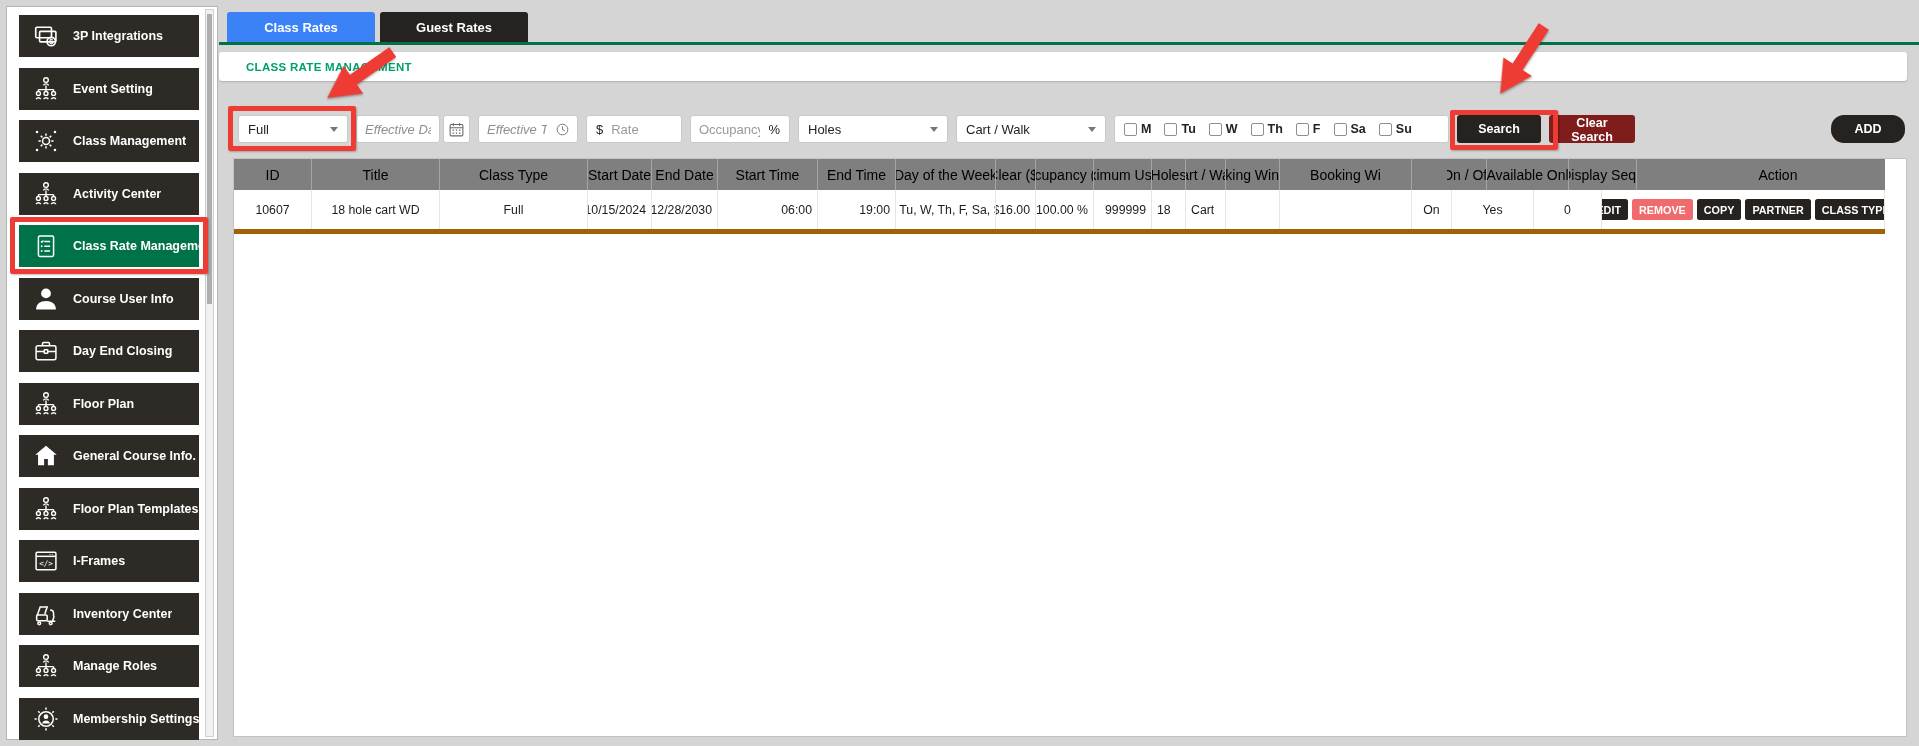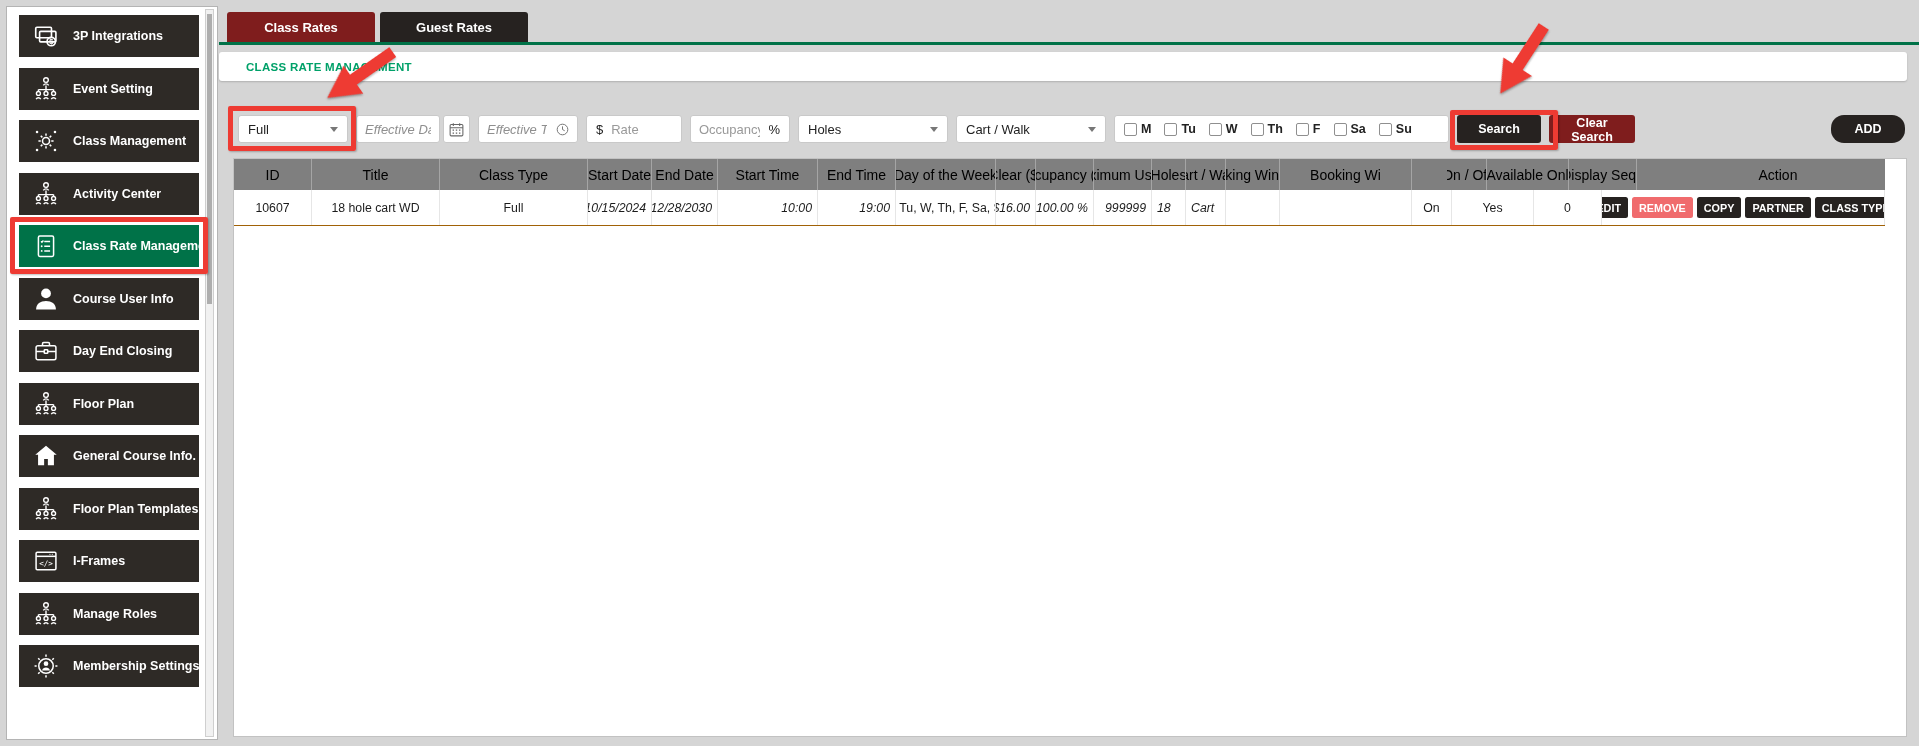--- a/index.html
+++ b/index.html
@@ -13,21 +13,21 @@
   .s-item.active { background:#007248; }
   .s-icon { width:54px; display:flex; justify-content:center; align-items:center; flex:none; }
   .s-icon svg { width:28px; height:28px; }
   .s-label { font-size:12.5px; font-weight:bold; white-space:nowrap; overflow:hidden; }
   .sb-track { position:absolute; right:3px; top:2px; width:9px; height:728px; background:#f1f1f1; border:1px solid #cfcfcf; }
   .sb-thumb { position:absolute; left:1px; top:4px; width:5px; height:290px; background:#aeaeae; }
 
   
   .tabs { position:absolute; left:227px; top:12px; display:flex; gap:5px; }
   .tab { width:148px; height:30px; display:flex; align-items:center; justify-content:center; font-size:13px; font-weight:bold; color:#fff; border-radius:3px 3px 0 0; cursor:pointer; }
-  .tab.active { background:#7f1d1d; }
+  .tab.active { background:#3b82f6; }
   .tab.inactive { background:#262220; }
   .green-rule { position:absolute; left:219px; top:42px; width:1700px; height:3px; background:#007248; }
   .title-bar { position:absolute; left:219px; top:52px; width:1688px; height:29px; background:#fff; border-radius:3px; box-shadow:0 1px 2px rgba(0,0,0,.18); display:flex; align-items:center; padding-left:27px; }
   .title-bar span { font-size:11.5px; font-weight:bold; color:#00a169; letter-spacing:.3px; }
 
   
   .filter-row { position:absolute; left:238px; top:115px; width:1667px; height:28px; display:flex; gap:8px; align-items:center; }
   .control { height:28px; background:#fff; border:1px solid #c9c9c9; border-radius:3px; display:flex; align-items:center; flex:none; }
   .select { justify-content:space-between; padding:0 9px; font-size:13px; color:#222; cursor:pointer; }
   .caret { width:0; height:0; border-left:4px solid transparent; border-right:4px solid transparent; border-top:5px solid #777; }
@@ -46,24 +46,24 @@
   .btn.dark { background:#262220; }
   .btn.salmon { background:#7f1d1d; }
   .search-btn { width:84px; }
   .clear-btn { width:86px; }
   .add-btn { width:74px; margin-left:auto;border-radius:13px; }
 
   
   .table-panel { position:absolute; left:233px; top:158px; width:1674px; height:579px; background:#fff; border:1px solid #c2c2c2; }
   .t-header { display:flex; height:31px; background:#7f7f7f; width:1651px; }
   .th { color:#000000; font-size:14px; display:flex; align-items:center; justify-content:center; border-right:1px solid #a5a5a5; white-space:nowrap; overflow:hidden; flex:none; cursor:pointer; }
-  .t-row { display:flex; height:36px; border-bottom:1px solid #a16207; width:1651px; }
+  .t-row { display:flex; height:44px; border-bottom:5px solid #a16207; width:1651px; }
   .td { font-size:12.3px; color:#1c1c1c; display:flex; align-items:center; justify-content:center; border-right:1px solid #e6e6e6; white-space:nowrap; overflow:hidden; flex:none; padding:0 5px; }
-  .td.right { justify-content:flex-end;font-style:italic; }
-  .td.left { justify-content:flex-start;font-style:italic; }
+  .td.right { justify-content:flex-end; }
+  .td.left { justify-content:flex-start; }
   .td.actions { gap:4px; }
   .abtn { height:21px; padding:0 7px; border:none; border-radius:2.5px; color:#fff; font:bold 10.8px "Liberation Sans", sans-serif; cursor:pointer; background:#262220; flex:none; }
   .abtn.remove { background:#f06b6d; }
 
   
   .ann-box { position:absolute; border:5px solid #ee3b33; border-radius:2px; z-index:40; box-shadow:1px 1px 2px rgba(0,0,0,.25); pointer-events:none; }
   #ann-sidebar { left:10px; top:217px; width:198px; height:57px; }
   #ann-full { left:228px; top:106px; width:128px; height:45px; }
   #ann-search { left:1450px; top:110px; width:108px; height:40px; }
   .arrow { position:absolute; z-index:50; filter:drop-shadow(1px 1px 1px rgba(0,0,0,.35)); pointer-events:none; }
@@ -220,20 +220,34 @@
               <g fill="none" stroke="#fff" stroke-width="1.3">
                 <rect x="3.5" y="4.5" width="17" height="15" rx="1"></rect>
                 <path d="M3.5 8h17"></path>
                 <circle cx="17.4" cy="6.2" r=".5" fill="#fff" stroke="none"></circle>
                 <circle cx="15.4" cy="6.2" r=".5" fill="#fff" stroke="none"></circle>
                 <text x="12" y="16.5" font-size="6.5" fill="#fff" stroke="none" text-anchor="middle" font-family="DejaVu Sans Mono, monospace">&lt;/&gt;</text>
               </g>
             </svg>
           </span>
           <span class="s-label">I-Frames</span>
+        </div>
+        <div class="s-item">
+          <span class="s-icon">
+            <svg viewBox="0 0 24 24">
+              <g fill="none" stroke="#fff" stroke-width="1.3">
+                <path d="M4.5 13l2.5-7h6l-2 6"></path>
+                <rect x="4" y="12.8" width="9" height="5" rx="1"></rect>
+                <path d="M15.5 8.5c2 0 3 1.2 3 3v2.5M13 18.2h7M19 13.8l-1.4 4.4"></path>
+                <circle cx="6.2" cy="20" r="1.2"></circle>
+                <circle cx="16" cy="20" r="1.2"></circle>
+              </g>
+            </svg>
+          </span>
+          <span class="s-label">Inventory Center</span>
         </div>
         <div class="s-item">
           <span class="s-icon">
             <svg viewBox="0 0 24 24">
               <g fill="none" stroke="#fff" stroke-width="1.2">
                 <circle cx="12" cy="4.3" r="2"></circle>
                 <path d="M9.7 8.9a2.7 2.7 0 0 1 4.6 0"></path>
                 <path d="M12 9v3.5M5.5 12.5h13M5.5 12.5V14M12 12.5V14M18.5 12.5V14"></path>
                 <circle cx="5.5" cy="15.8" r="1.7"></circle>
                 <circle cx="12" cy="15.8" r="1.7"></circle>
@@ -383,21 +397,21 @@
         <div class="th" style="width: 82px;">Available Onl</div>
         <div class="th" style="width: 68px;">Display Sequ</div>
         <div class="th" style="width: 283px;">Action</div>
       </div>
     <div class="t-row" id="trow">
         <div class="td " style="width: 78px;">10607</div>
         <div class="td " style="width: 128px;">18 hole cart WD</div>
         <div class="td " style="width: 148px;">Full</div>
         <div class="td right" style="width: 64px;">10/15/2024</div>
         <div class="td right" style="width: 66px;">12/28/2030</div>
-        <div class="td right" style="width: 100px;">10:00</div>
+        <div class="td right" style="width: 100px;">06:00</div>
         <div class="td right" style="width: 78px;">19:00</div>
         <div class="td " style="width: 100px;">M, Tu, W, Th, F, Sa, Su</div>
         <div class="td right" style="width: 40px;">$16.00</div>
         <div class="td right" style="width: 58px;">100.00 %</div>
         <div class="td right" style="width: 58px;">999999</div>
         <div class="td left" style="width: 34px;">18</div>
         <div class="td left" style="width: 40px;">Cart</div>
         <div class="td " style="width: 54px;"></div>
         <div class="td " style="width: 132px;"></div>
         <div class="td " style="width: 40px;">On</div>

